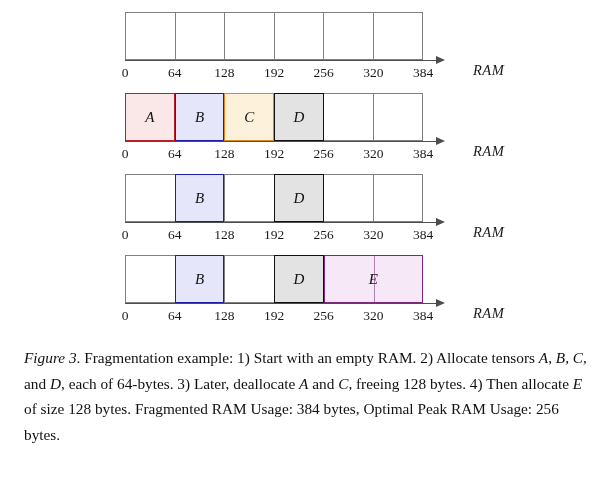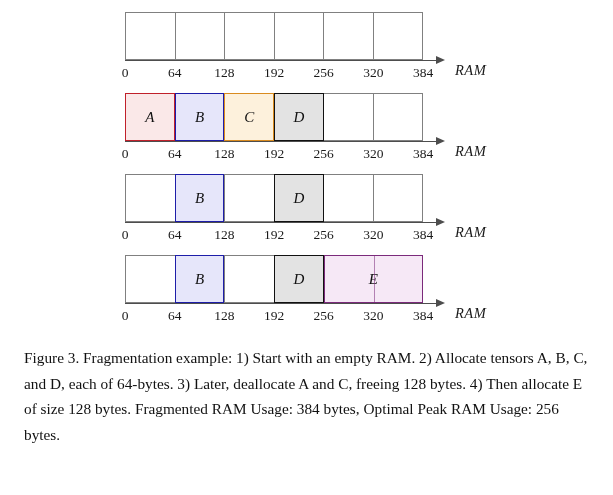--- a/index.html
+++ b/index.html
@@ -121,41 +121,41 @@
     top: 0;
     transform: translateX(-50%);
     font-size: 13.5px;
     line-height: 18px;
     color: #1a1a1a;
     white-space: nowrap;
   }
 
   .ram-label {
     position: absolute;
-    left: 330px;
+    left: 348px;
     top: 50px;
     font-style: italic;
     font-size: 14.5px;
     letter-spacing: 0.5px;
     white-space: nowrap;
     color: #1a1a1a;
   }
 
   
   #caption {
     position: absolute;
     left: 24px;
     top: 345px;
     width: 568px;
     font-size: 15.3px;
     line-height: 25.6px;
     text-align: left;
     color: #111;
   }
-  #caption .var { }
+  #caption .var { font-style: italic; }
 </style>
 </head>
 <body>
 
 <div id="figure">
     <div class="row" style="top: 12px;">
       <div class="bar">
         <div class="grid" style="border-color: rgb(128, 128, 128);">
           <div class="cell" style="border-right-color: rgb(128, 128, 128);"></div>
           <div class="cell" style="border-right-color: rgb(128, 128, 128);"></div>

